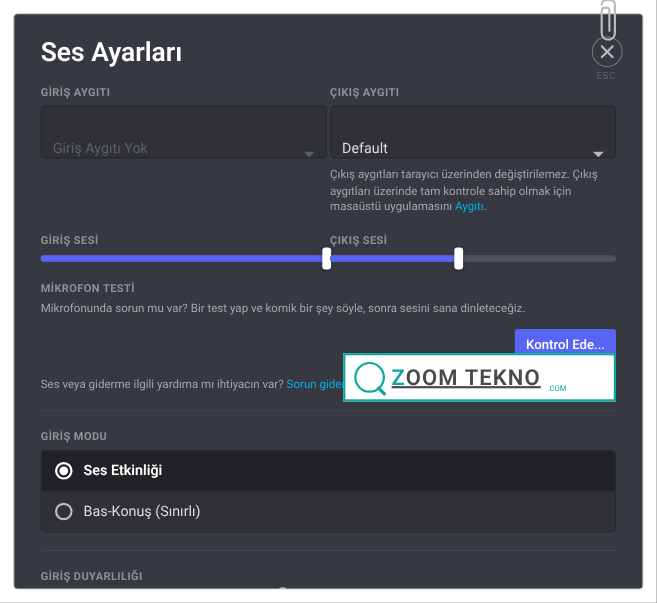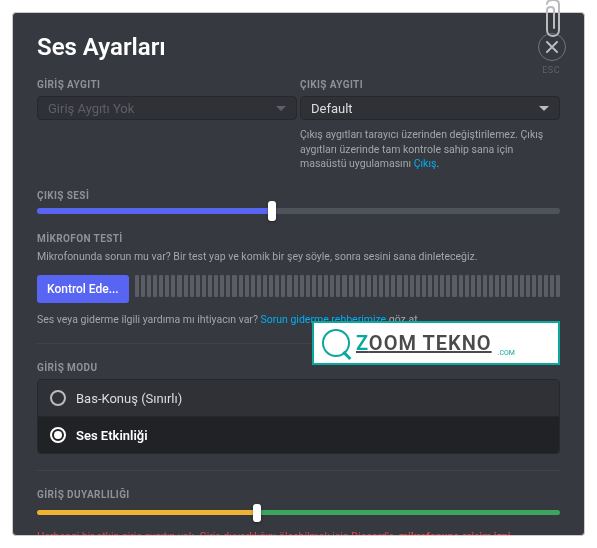--- a/index.html
+++ b/index.html
@@ -58,24 +58,24 @@
     font-weight: 700;
     letter-spacing: 0.4px;
     color: #8e9297;
     text-transform: uppercase;
     margin-bottom: 6px;
   }
   .select {
     background: #2f3136;
     border: 1px solid #26282c;
     border-radius: 4px;
-    height: 24px;
+    height: 48px;
     padding: 0 10px;
     display: flex;
-    align-items: center;
+    align-items: flex-end;
     justify-content: space-between;
     color: #dcddde;
     font-size: 13px;
     cursor: pointer;
   }
   .select.disabled { color: #5c6067; cursor: default; }
   .chevron {
     width: 0; height: 0;
     border-left: 5px solid transparent;
     border-right: 5px solid transparent;
@@ -114,23 +114,24 @@
     width: 8px; height: 20px;
     background: #fff;
     border-radius: 3px;
     top: -6px;
     margin-left: -4px;
     box-shadow: 0 1px 3px rgba(0,0,0,0.4);
     cursor: pointer;
   }
   .mic-test-row {
     display: flex;
-    align-items: flex-start;
+    align-items: flex-end;
     gap: 6px;
     margin-top: 10px;
+    flex-direction: column;
   }
   .btn-primary {
     background: #5865f2;
     color: #fff;
     font-size: 12px;
     font-weight: 500;
     padding: 7px 10px;
     border-radius: 3px;
     cursor: pointer;
     white-space: nowrap;
@@ -286,26 +287,34 @@
         <span class="chevron"></span>
       </div>
     </div>
     <div class="col">
       <div class="label">ÇIKIŞ AYGITI</div>
       <div class="select">
         <span>Default</span>
         <span class="chevron"></span>
       </div>
       <div class="help">
-        <span>Çıkış aygıtları tarayıcı üzerinden değiştirilemez. Çıkış aygıtları üzerinde tam kontrole sahip sana için masaüstü uygulamasını </span><span class="link">Çıkış</span><span>.</span>
+        <span>Çıkış aygıtları tarayıcı üzerinden değiştirilemez. Çıkış aygıtları üzerinde tam kontrole sahip olmak için masaüstü uygulamasını </span><span class="link">Aygıtı</span><span>.</span>
       </div>
     </div>
   </div>
 
   <div class="row section">
+    <div class="col">
+      <div class="label">GİRİŞ SESİ</div>
+      <div class="slider">
+        <div class="track"></div>
+        <div class="fill" style="width:100%;background:#5865f2"></div>
+        <div class="handle" style="left:100%"></div>
+      </div>
+    </div>
     <div class="col">
       <div class="label">ÇIKIŞ SESİ</div>
       <div class="slider">
         <div class="track"></div>
         <div class="fill" style="width:45%;background:#5865f2"></div>
         <div class="handle" style="left:45%"></div>
       </div>
     </div>
   </div>
 
@@ -396,29 +405,29 @@
 
   <div class="watermark">
     <div class="wm-icon"></div>
     <div class="wm-text"><span class="z">Z</span>OOM TEKNO</div>
     <div class="wm-com">.COM</div>
   </div>
 
   <div class="section">
     <div class="label">GİRİŞ MODU</div>
     <div class="radio-group">
-      <div class="radio-item">
-        <span class="radio-circle"></span>
-        <span>Bas-Konuş (Sınırlı)</span>
-      </div>
       <div class="radio-item selected">
         <span class="radio-circle">
             <span class="radio-dot"></span>
           </span>
         <span>Ses Etkinliği</span>
+      </div>
+      <div class="radio-item">
+        <span class="radio-circle"></span>
+        <span>Bas-Konuş (Sınırlı)</span>
       </div>
     </div>
   </div>
 
   <div class="divider"></div>
 
   <div class="section">
     <div class="label">GİRİŞ DUYARLILIĞI</div>
     <div class="sens-slider">
       <div class="sens-track-left"></div>

